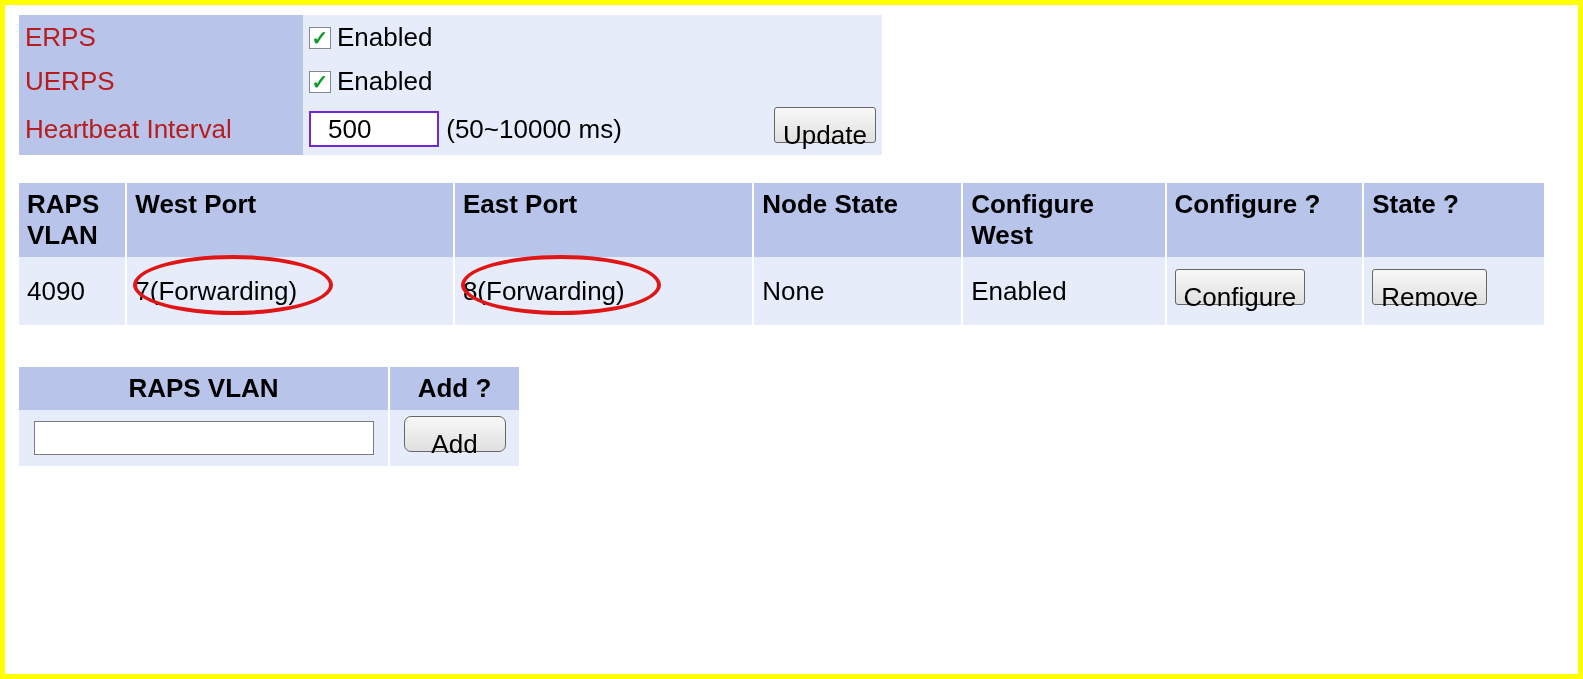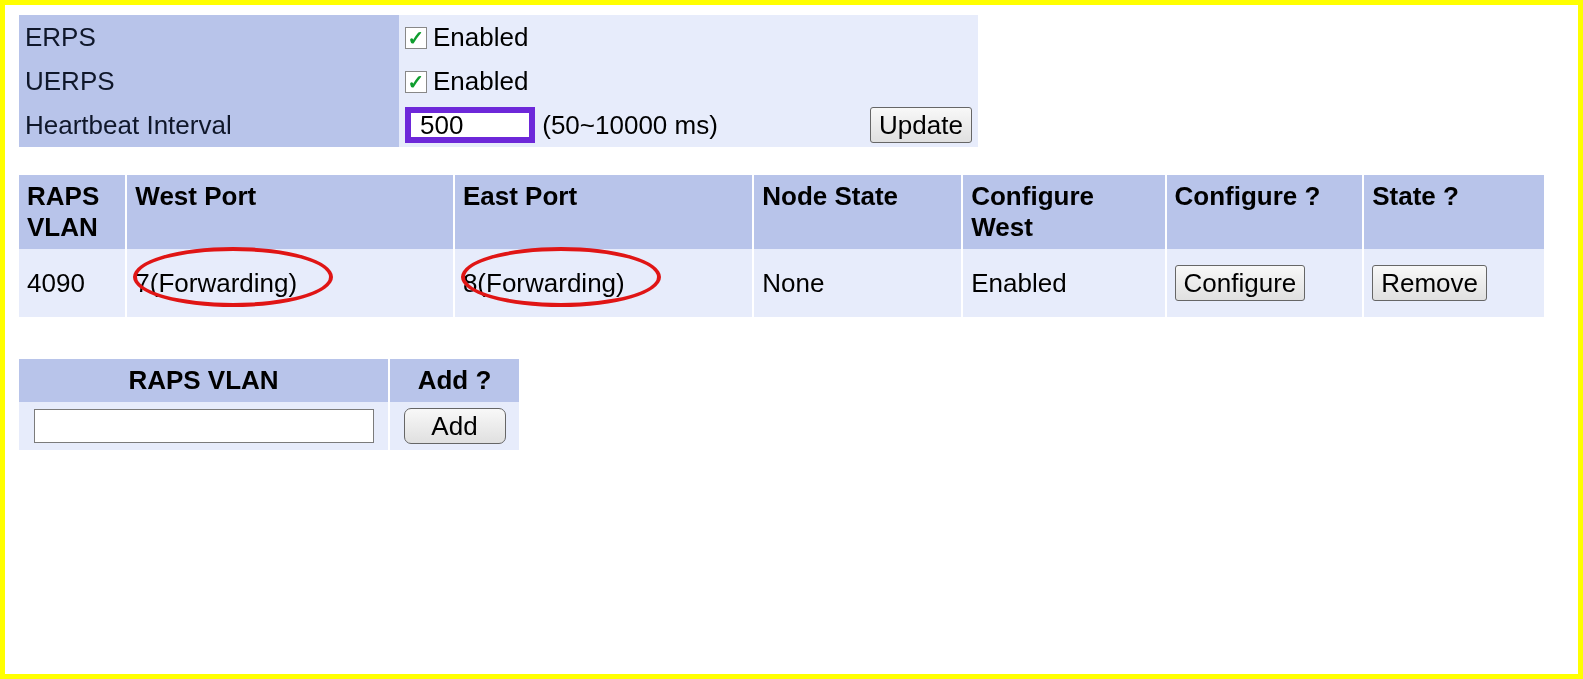--- a/index.html
+++ b/index.html
@@ -23,22 +23,22 @@
     border-collapse: collapse;
     margin-bottom:28px;
   }
   .settings td {
     vertical-align:middle;
     padding:4px 6px;
     height:44px;
   }
   .label-cell {
     background:#b8c4ea;
-    color:#0f172a;
-    width:380px;
+    color:#b91c1c;
+    width:284px;
     font-size:26px;
   }
   .value-cell {
     background:#e7ecfb;
     color:#000;
     font-size:26px;
   }
   .enabled-cell { width:465px; }
   .btn-cell { width:auto; }
 
@@ -58,29 +58,29 @@
     line-height:1;
     color:#0f9d2f;
     font-weight:bold;
     cursor:pointer;
   }
 
   .num-input {
     width:130px;
     height:36px;
     font-size:26px;
-    padding:2px 9px;
-    border:6px solid #6d28d9;
+    padding:2px 17px;
+    border:2px solid #6d28d9;
     background:#fff;
   }
 
   .btn {
     font-family:inherit;
     font-size:26px;
-    padding:2px 8px;
+    padding:12px 8px;
     height:36px;
     border:1px solid #666;
     border-radius:3px;
     background:linear-gradient(#f8f8f8,#e0e0e0);
     cursor:pointer;
     color:#000;
   }
   .btn-wide { width:102px;border-radius:7px; }
 
   

